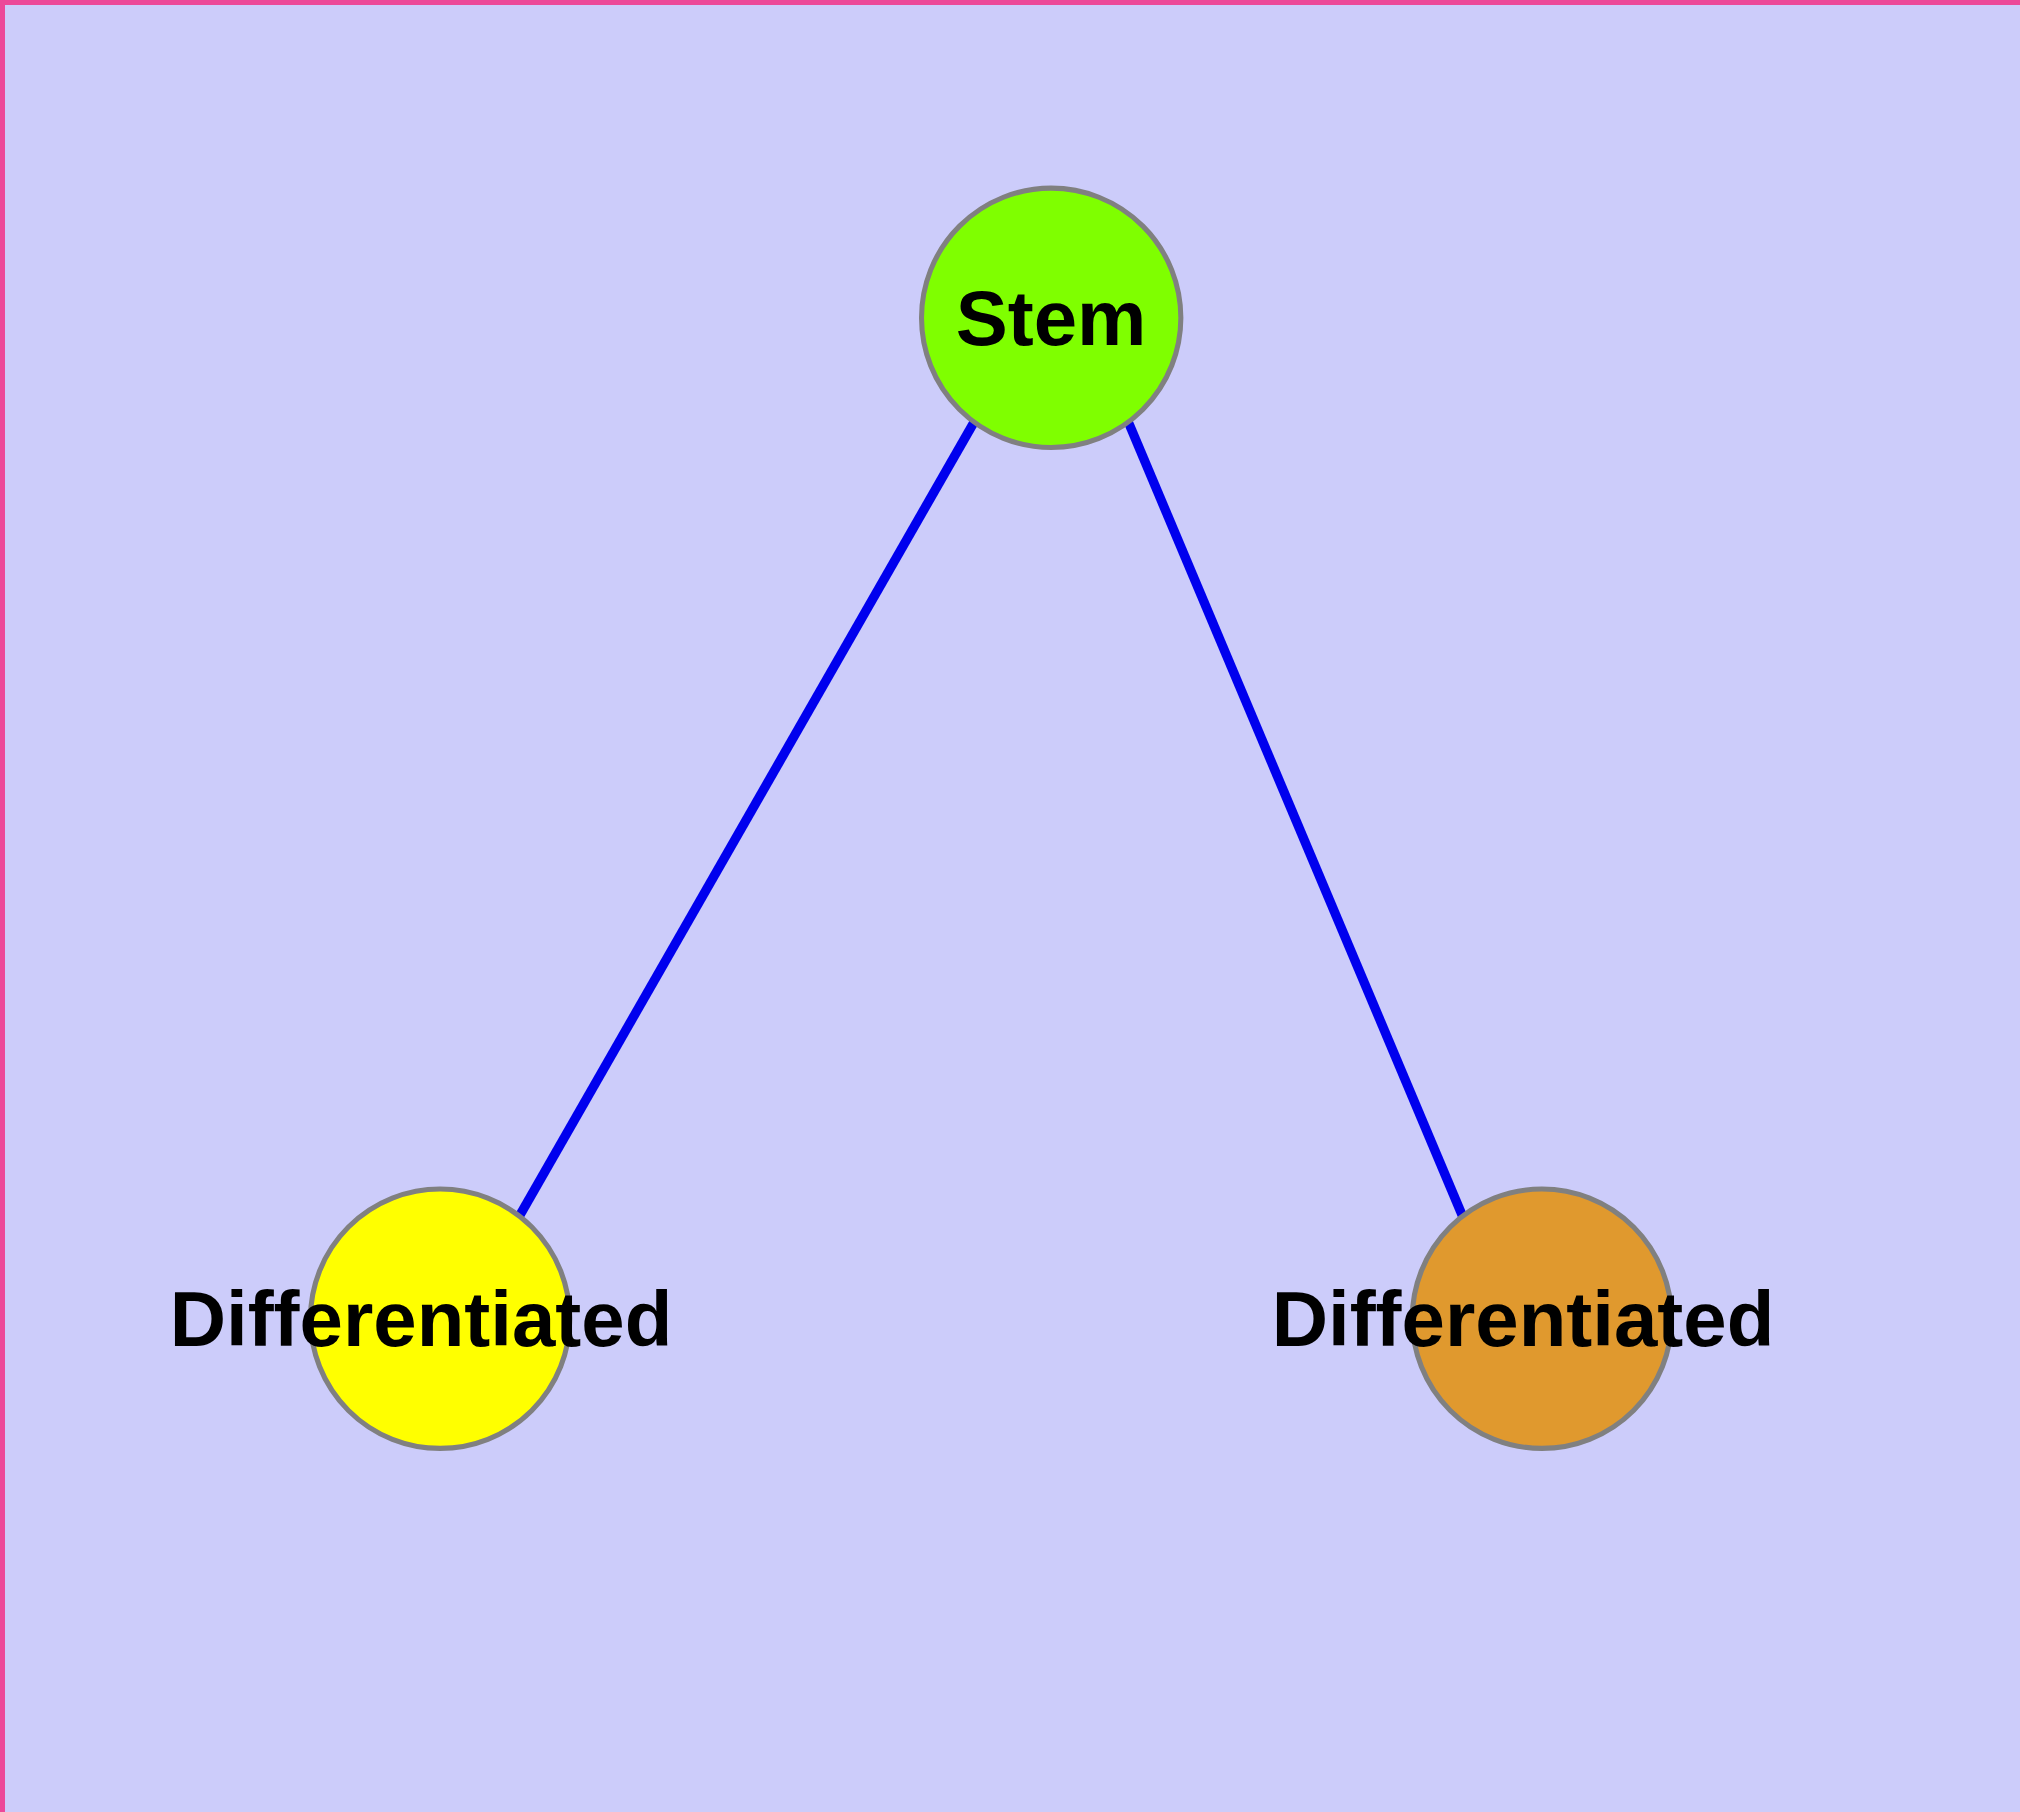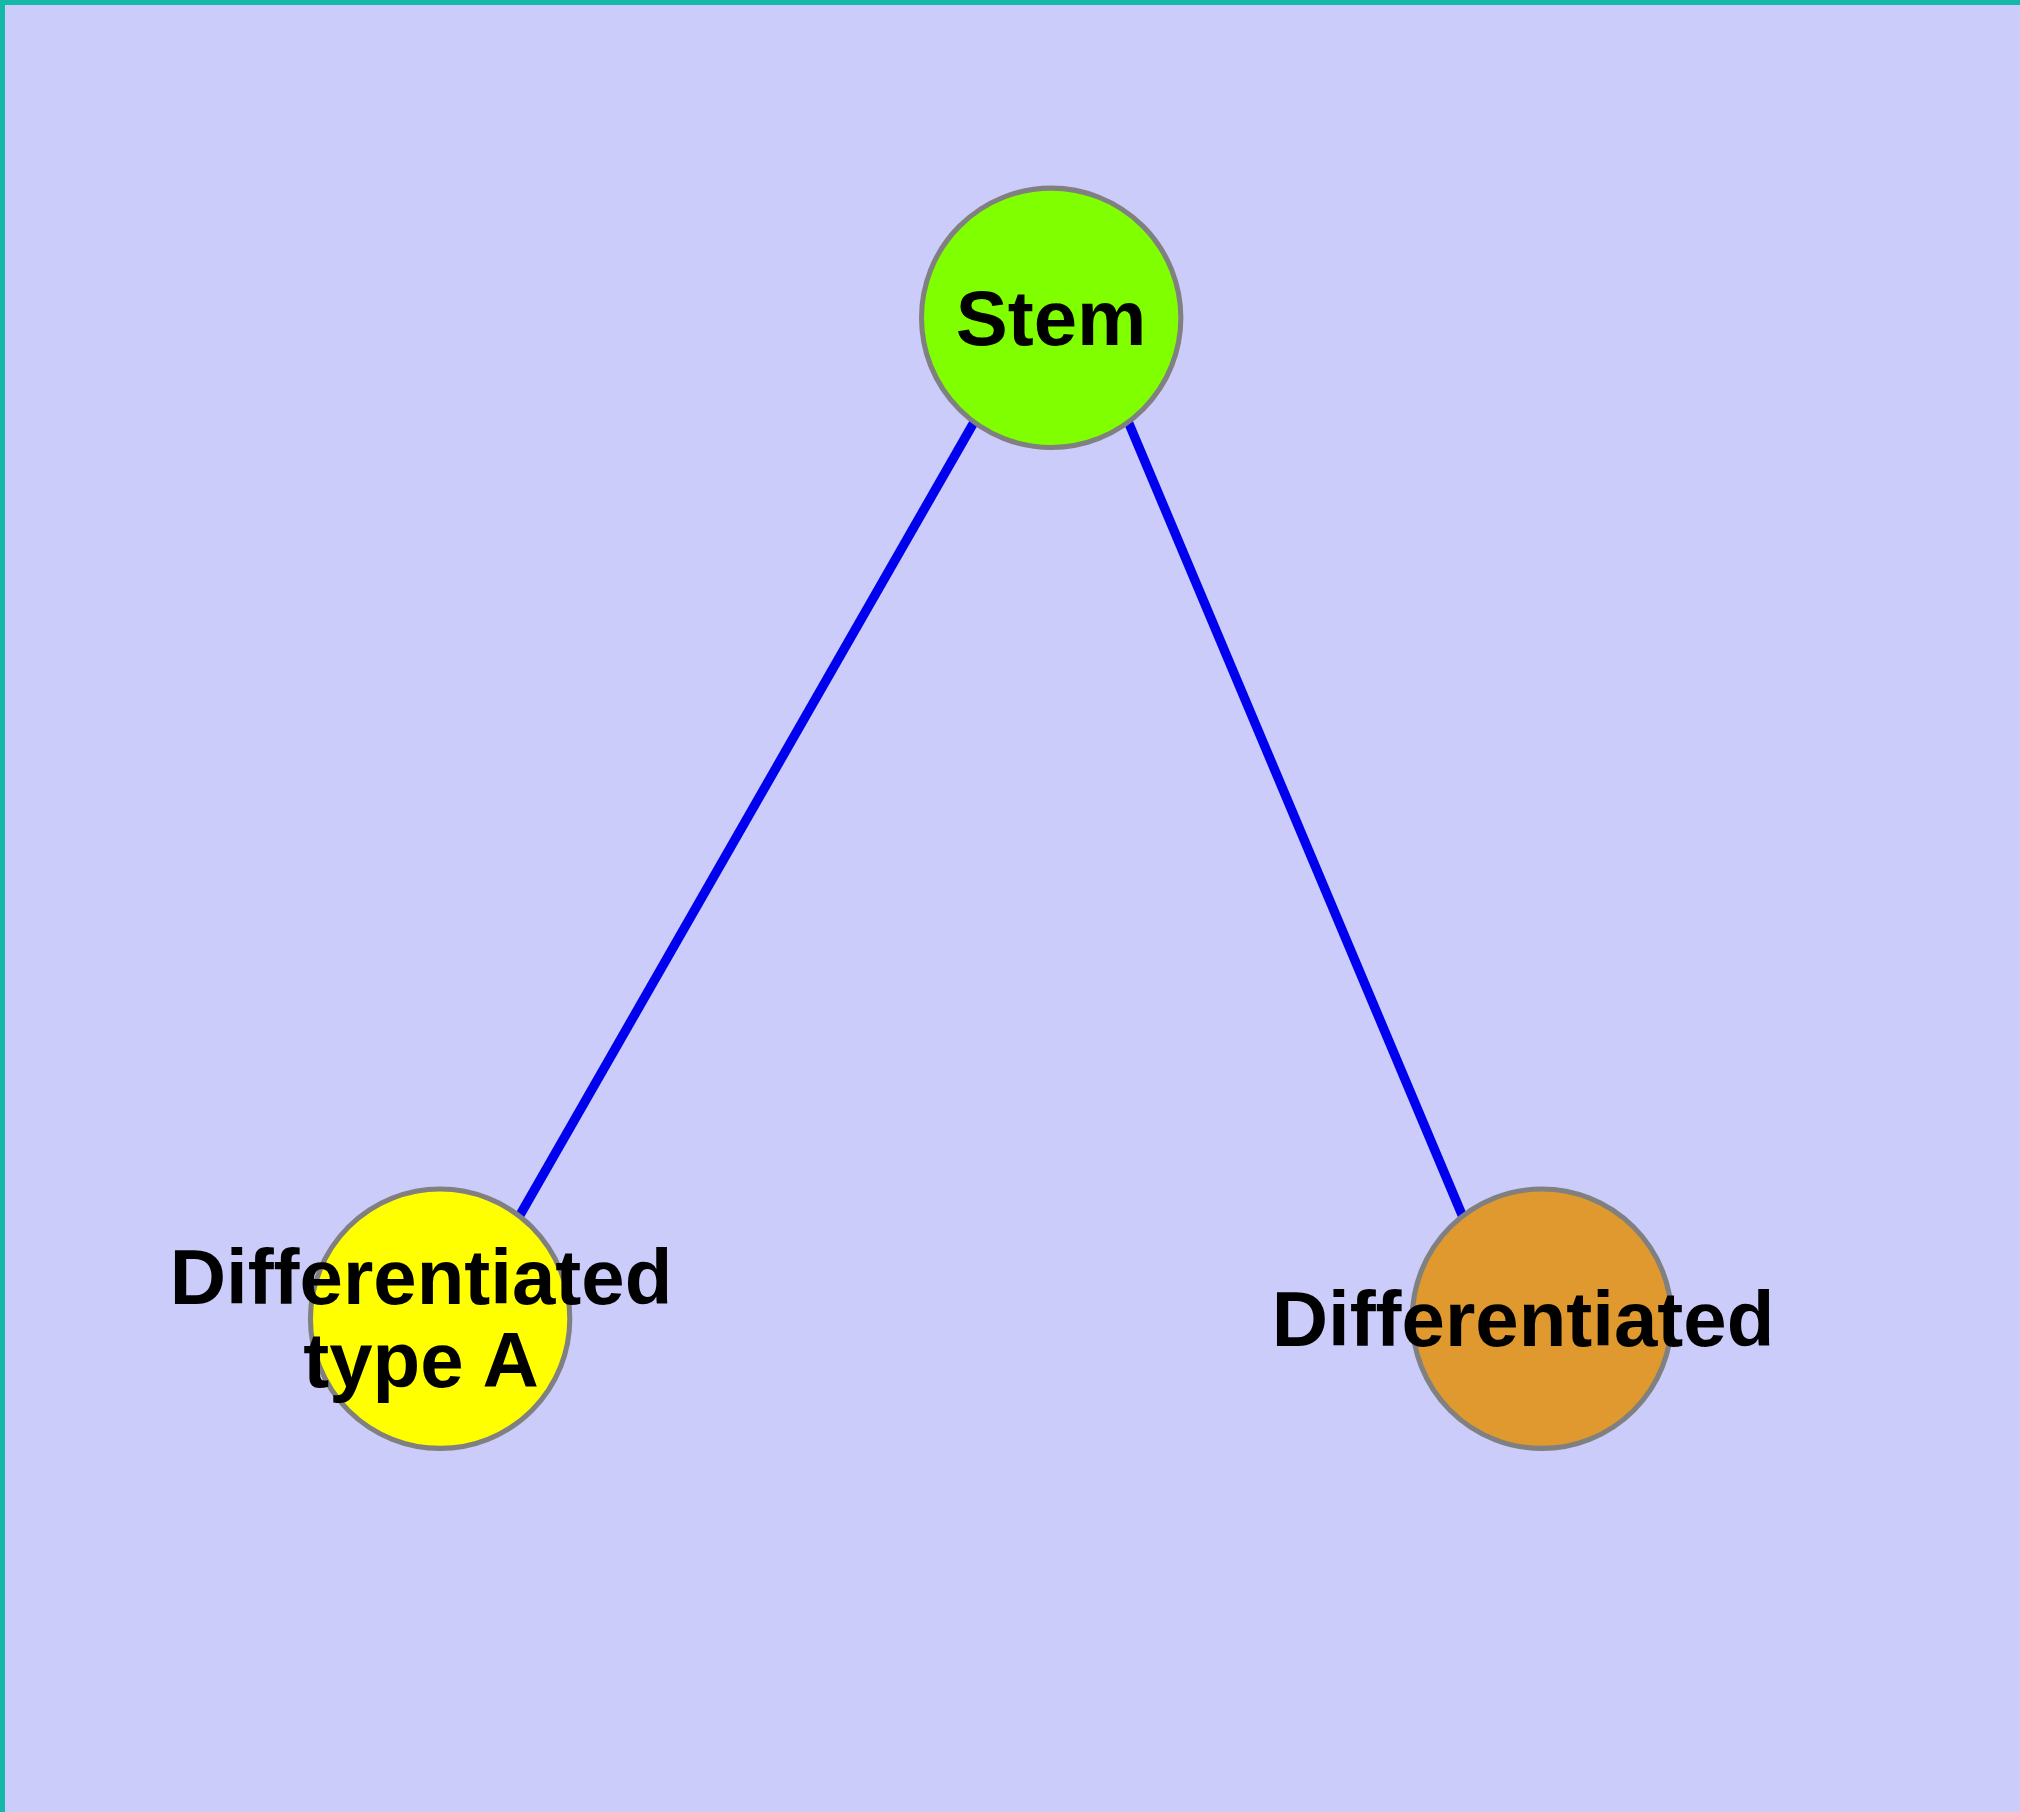--- a/index.html
+++ b/index.html
@@ -6,21 +6,21 @@
   html, body {
     margin: 0;
     padding: 0;
     background: #ffffff;
   }
   #stage {
     position: relative;
     width: 2021px;
     height: 1812px;
     overflow: hidden;
-    background: #14b8a6;
+    background: #ec4899;
     font-family: "Liberation Sans", "DejaVu Sans", sans-serif;
   }
   #canvas-bg {
     position: absolute;
     left: 5.1px;
     top: 5.1px;
     width: 2015px;
     height: 1807px;
     background: #ccccfa;
   }
@@ -74,20 +74,19 @@
       <circle class="node-circle" cx="519" cy="1556" r="153" fill="#ffff00" stroke="#808080"></circle>
       <circle class="node-circle" cx="1819" cy="1556" r="153" fill="#e0992e" stroke="#808080"></circle>
     </g>
   </svg>
 
   <div class="node-label" style="left: 1051px; top: 318px; color: rgb(0, 0, 0);">
       <div>Stem</div>
     </div>
   <div class="node-label" style="left: 421px; top: 1319px; color: rgb(0, 0, 0);">
       <div>Differentiated</div>
-      <div>type A</div>
     </div>
   <div class="node-label" style="left: 1523px; top: 1319px; color: rgb(0, 0, 0);">
       <div>Differentiated</div>
     </div>
 
 </div>
 
 
 </body></html>

